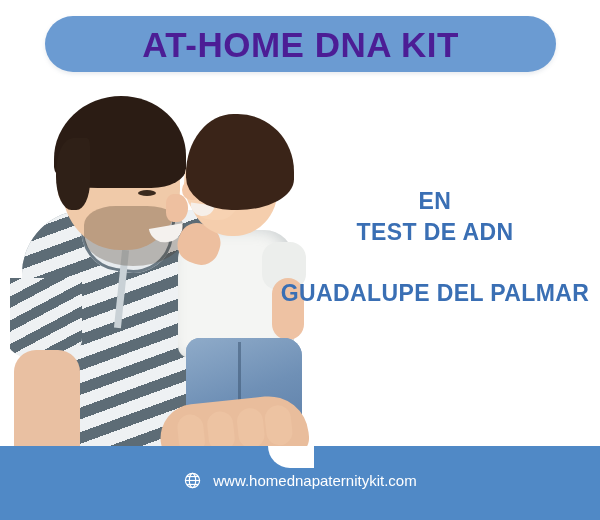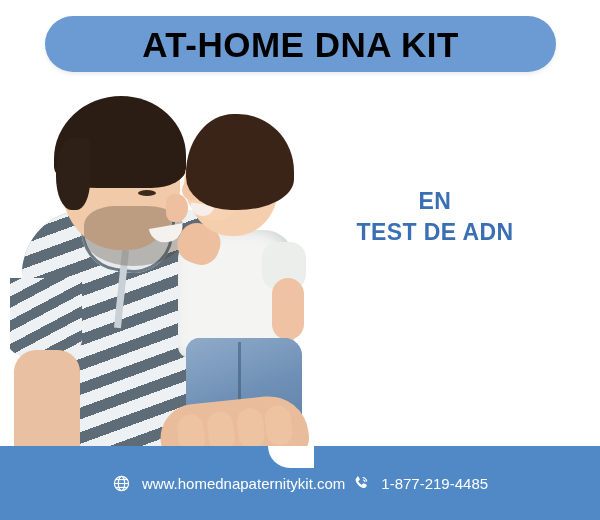--- a/index.html
+++ b/index.html
@@ -29,21 +29,21 @@
     width: 511px;
     height: 56px;
     background: #6b9bd2;
     border-radius: 28px;
     display: flex;
     align-items: center;
     justify-content: center;
     box-shadow: 0 2px 4px rgba(120,140,160,0.18);
   }
   .header-title {
-    color: #000000;
+    color: #4c1d95;
     font-size: 35px;
     font-weight: bold;
     letter-spacing: 0.5px;
     line-height: 1;
     white-space: nowrap;
   }
 
   
   .photo-wrap {
     position: absolute;
@@ -399,21 +399,21 @@
     background: #ffffff;
     border-bottom-left-radius: 22px;
   }
   .footer-rows {
     position: absolute;
     left: 0;
     top: 446px;
     width: 600px;
     height: 74px;
     display: flex;
-    flex-direction: row;
+    flex-direction: column;
     justify-content: center;
     gap: 6px;
   }
   .footer-row {
     display: flex;
     align-items: center;
     justify-content: center;
     gap: 12px;
   }
   .footer-row.row2 { gap: 34px; }
@@ -491,20 +491,21 @@
         <div class="finger" style="left:48px;"></div>
         <div class="finger" style="left:78px;"></div>
         <div class="finger" style="left:106px;"></div>
       </div>
     </div>
   </div>
 
   <div class="text-block">
     <div class="text-line l2">EN</div>
     <div class="text-line l1">TEST DE ADN</div>
+    <div class="text-line l3">GUADALUPE DEL PALMAR</div>
   </div>
 
   <div class="footer-band"></div>
   <div class="footer-notch"></div>
 
   <div class="footer-rows">
     <div class="footer-row row1">
       <div class="footer-item">
         <span class="fico">
           <svg width="19" height="19" viewBox="0 0 24 24" fill="none" stroke="#ffffff" stroke-width="1.5">
@@ -513,27 +514,17 @@
             <line x1="3" y1="12" x2="21" y2="12"></line>
             <line x1="4.6" y1="7" x2="19.4" y2="7"></line>
             <line x1="4.6" y1="17" x2="19.4" y2="17"></line>
           </svg>
         </span>
         <span>www.homednapaternitykit.com</span>
       </div>
     </div>
 
     <div class="footer-row row2">
-      <div class="footer-item">
-        <span class="fico">
-          <svg width="19" height="19" viewBox="0 0 24 24">
-            <path fill="#ffffff" d="M7.4 3.2c.7-.5 1.6-.3 2 .4l1.5 2.5c.4.6.2 1.4-.4 1.8l-1.1.8c-.3.2-.4.6-.2.9.9 1.7 2.3 3.1 4 4 .3.2.7.1.9-.2l.8-1.1c.4-.6 1.2-.8 1.8-.4l2.5 1.5c.7.4.9 1.3.4 2l-1 1.4c-.6.8-1.6 1.2-2.6 1-5-1-9.2-5.2-10.2-10.2-.2-1 .2-2 1-2.6l1.6-1.8z"></path>
-            <path fill="none" stroke="#ffffff" stroke-width="1.4" stroke-linecap="round" d="M15.2 4.4c2.3.5 4.1 2.3 4.6 4.6"></path>
-            <path fill="none" stroke="#ffffff" stroke-width="1.4" stroke-linecap="round" d="M15.6 7.6c1 .3 1.8 1.1 2.1 2.1"></path>
-          </svg>
-        </span>
-        <span>1-877-219-4485</span>
-      </div>
 
     </div>
   </div>
 
 </div>
 
 </body></html>

